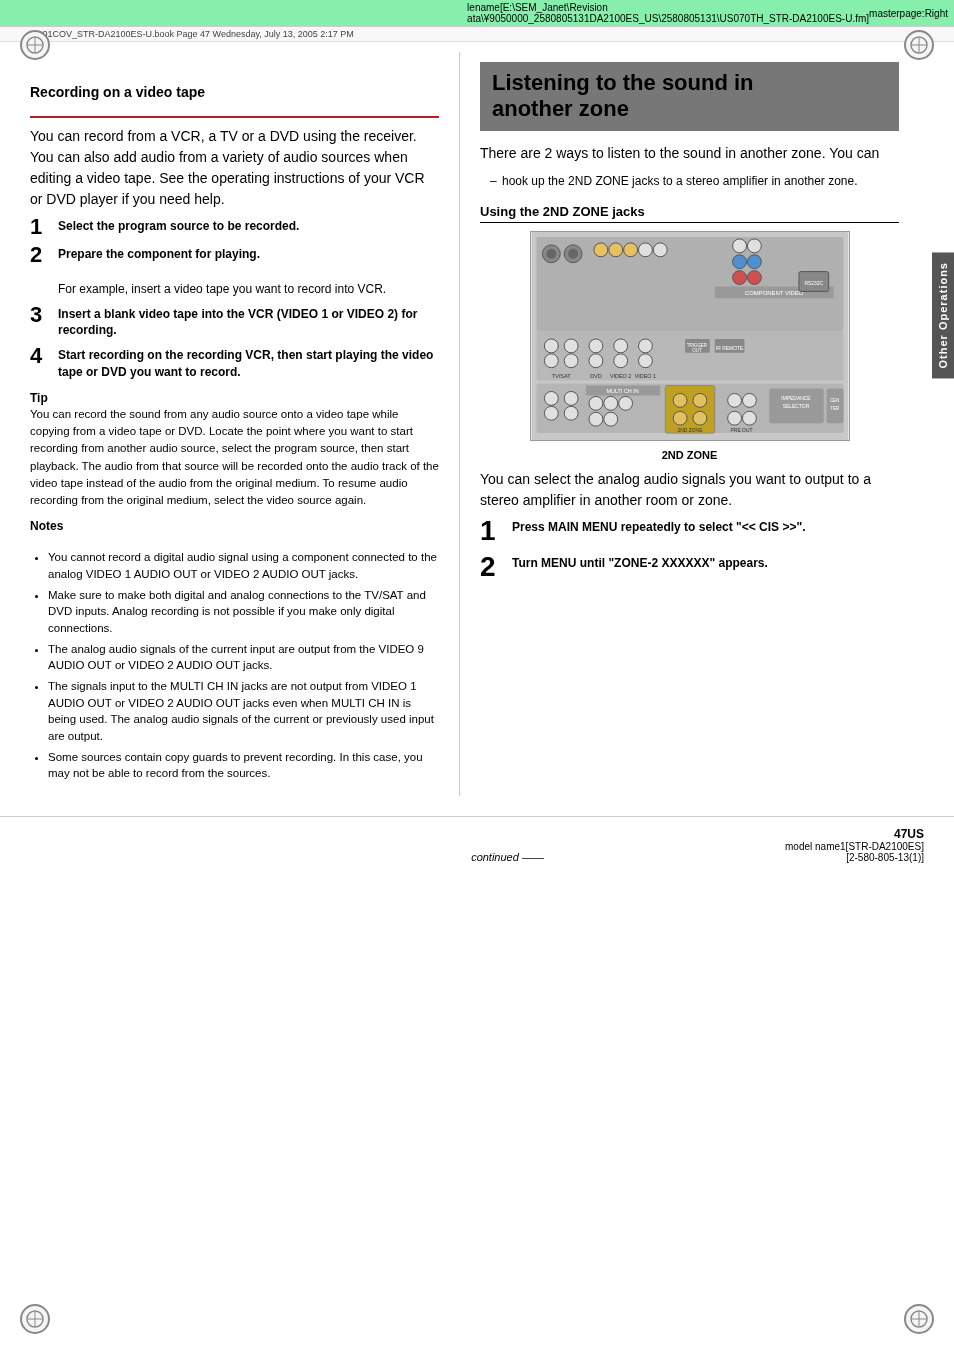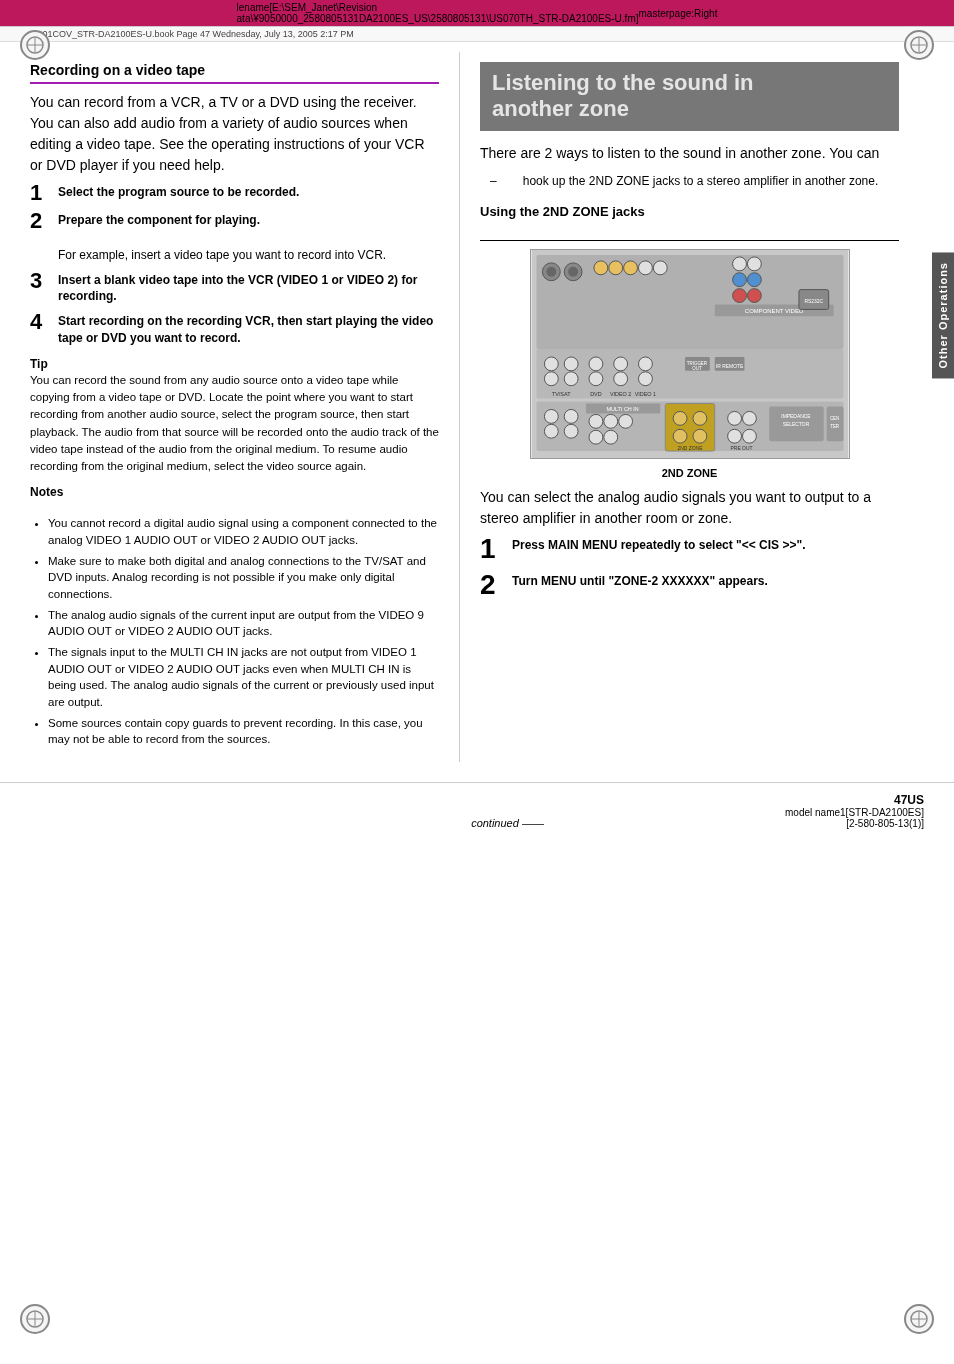--- a/index.html
+++ b/index.html
@@ -8,26 +8,26 @@
       min-height: 1364px;
       background: #fff;
       font-family: Arial, Helvetica, sans-serif;
       font-size: 13px;
       color: #000;
       position: relative;
     }
 
     
     .header-bar {
-      background: #be185d;
+      background: #86efac;
       border-bottom: 1px solid #ccc;
       padding: 2px 6px;
       font-size: 10px;
       display: flex;
-      justify-content: center;
+      justify-content: flex-end;
       align-items: center;
     }
 
     
     .page-content {
       display: flex;
       flex-direction: row;
       padding: 10px 0 0 0;
       position: relative;
     }
@@ -59,42 +59,43 @@
       padding: 10px 5px;
       font-size: 11px;
       font-weight: bold;
       letter-spacing: 1px;
     }
 
     
     .section-heading {
       font-size: 14px;
       font-weight: bold;
-      border-bottom: 2px solid #a21caf;
-      padding-bottom: 4px;
+      border-bottom: 2px solid #b91c1c;
+      padding-bottom: 16px;
       margin-bottom: 8px;
       font-family: Arial, sans-serif;
+      margin-top: 22px;
     }
 
     .section-heading-box {
       background: #777;
-      color: #e5e5e5;
+      color: #000000;
       padding: 8px 12px;
       font-size: 22px;
       font-weight: bold;
       margin-bottom: 12px;
       font-family: Arial, sans-serif;
       line-height: 1.2;
     }
 
     .subsection-heading {
       font-size: 13px;
       font-weight: bold;
       border-bottom: 1px solid #000;
-      padding-bottom: 21px;
+      padding-bottom: 3px;
       margin-bottom: 8px;
       margin-top: 14px;
     }
 
     
     .body-text {
       font-size: 14px;
       line-height: 1.5;
       margin-bottom: 8px;
     }
@@ -152,21 +153,20 @@
     .dash-list {
       list-style: none;
       padding-left: 10px;
       margin-bottom: 8px;
     }
     .dash-list li {
       font-size: 12px;
       line-height: 1.5;
       padding-left: 12px;
       position: relative;
-      text-align: center;
     }
     .dash-list li::before {
       content: '–';
       position: absolute;
       left: 0;
     }
 
     
     .back-panel-svg {
       display: block;

